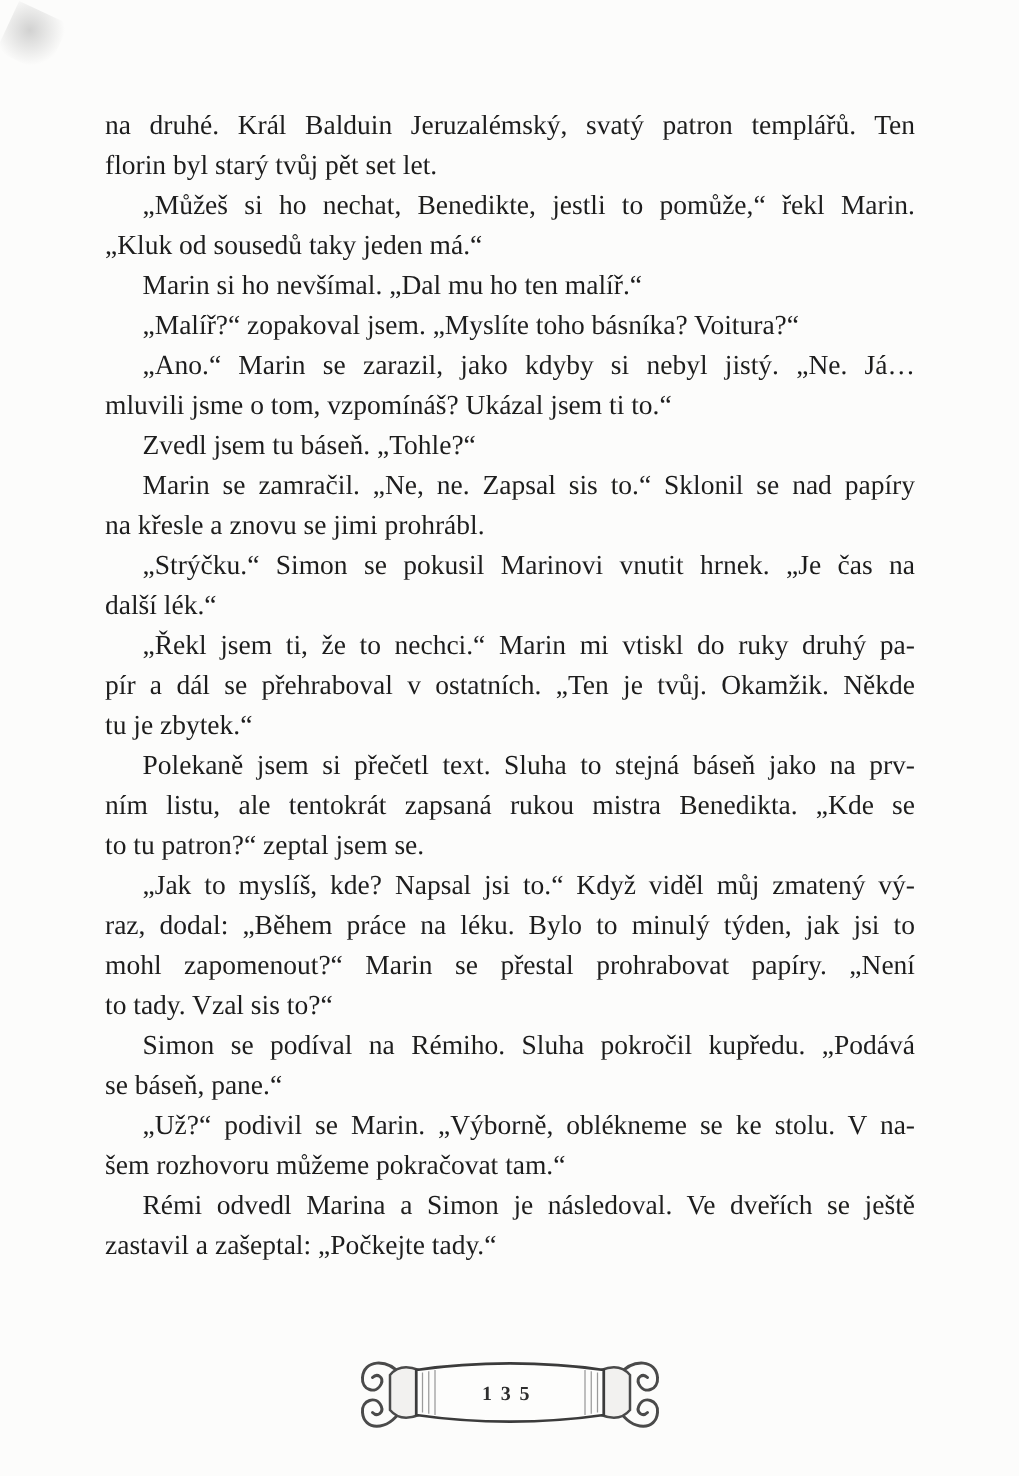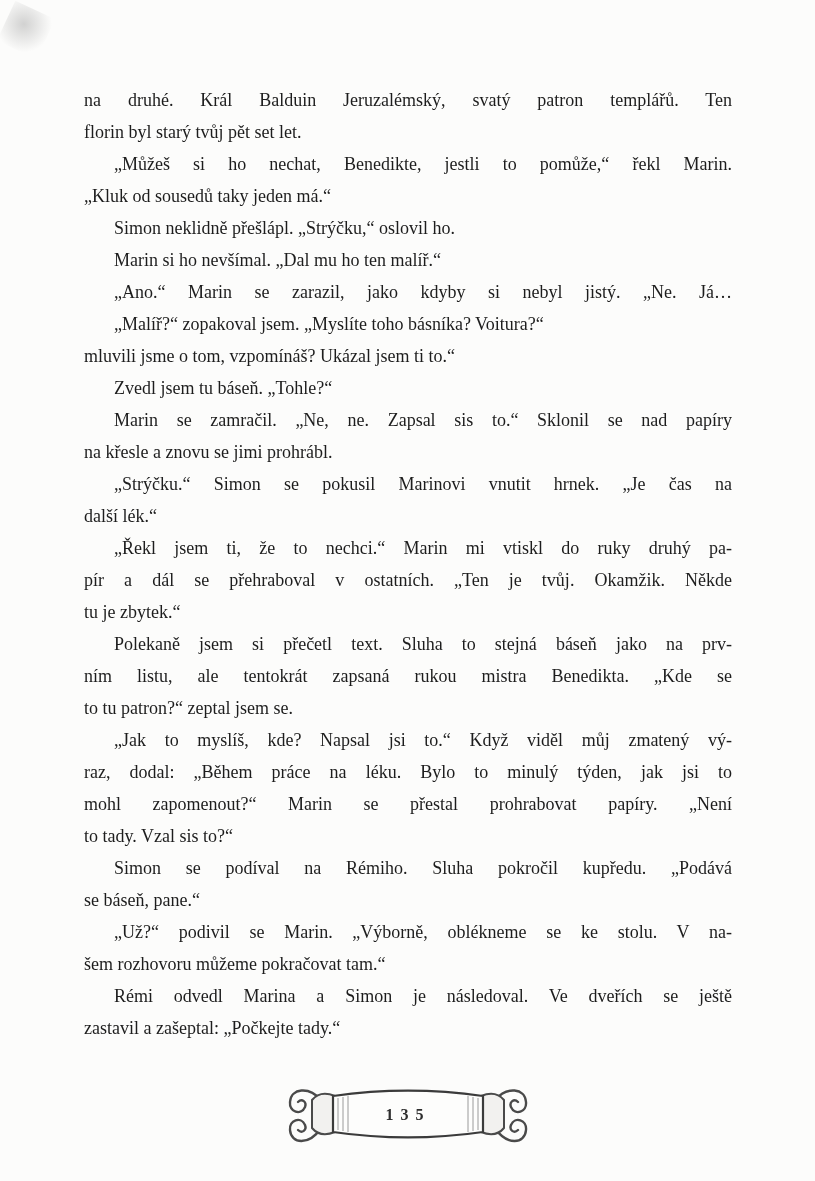--- a/index.html
+++ b/index.html
@@ -23,21 +23,21 @@
     height: 44px;
     background: radial-gradient(ellipse at 40% 40%, rgba(130,130,130,0.35), rgba(160,160,160,0.12) 55%, rgba(255,255,255,0) 75%);
     transform: rotate(25deg);
     pointer-events: none;
   }
   .text-block {
     position: absolute;
     left: 84px;
     top: 84px;
     width: 648px;
-    font-size: 18px;
+    font-size: 22px;
     line-height: 32px;
     text-rendering: optimizeLegibility;
   }
   .line {
     text-align: justify;
     text-align-last: justify;
     white-space: normal;
   }
   .line.last {
     text-align-last: left;
@@ -61,24 +61,23 @@
 
 <div>
 
   <div class="scan-smudge"></div>
 
   <div class="text-block">
       <div class="line">na druhé. Král Balduin Jeruzalémský, svatý patron templářů. Ten</div>
       <div class="line last">florin byl starý tvůj pět set let.</div>
       <div class="line indent">„Můžeš si ho nechat, Benedikte, jestli to pomůže,“ řekl Marin.</div>
       <div class="line last">„Kluk od sousedů taky jeden má.“</div>
-      <div class="line indent last">Simon neklidně přešlápl. „Strýčku,“ oslovil ho.</div>
       <div class="line indent last">Marin si ho nevšímal. „Dal mu ho ten malíř.“</div>
+      <div class="line indent last">„Malíř?“ zopakoval jsem. „Myslíte toho básníka? Voitura?“</div>
       <div class="line indent">„Ano.“ Marin se zarazil, jako kdyby si nebyl jistý. „Ne. Já…</div>
-      <div class="line indent last">„Malíř?“ zopakoval jsem. „Myslíte toho básníka? Voitura?“</div>
       <div class="line last">mluvili jsme o tom, vzpomínáš? Ukázal jsem ti to.“</div>
       <div class="line indent last">Zvedl jsem tu báseň. „Tohle?“</div>
       <div class="line indent">Marin se zamračil. „Ne, ne. Zapsal sis to.“ Sklonil se nad papíry</div>
       <div class="line last">na křesle a znovu se jimi prohrábl.</div>
       <div class="line indent">„Strýčku.“ Simon se pokusil Marinovi vnutit hrnek. „Je čas na</div>
       <div class="line last">další lék.“</div>
       <div class="line indent">„Řekl jsem ti, že to nechci.“ Marin mi vtiskl do ruky druhý pa-</div>
       <div class="line">pír a dál se přehraboval v ostatních. „Ten je tvůj. Okamžik. Někde</div>
       <div class="line last">tu je zbytek.“</div>
       <div class="line indent">Polekaně jsem si přečetl text. Sluha to stejná báseň jako na prv-</div>

